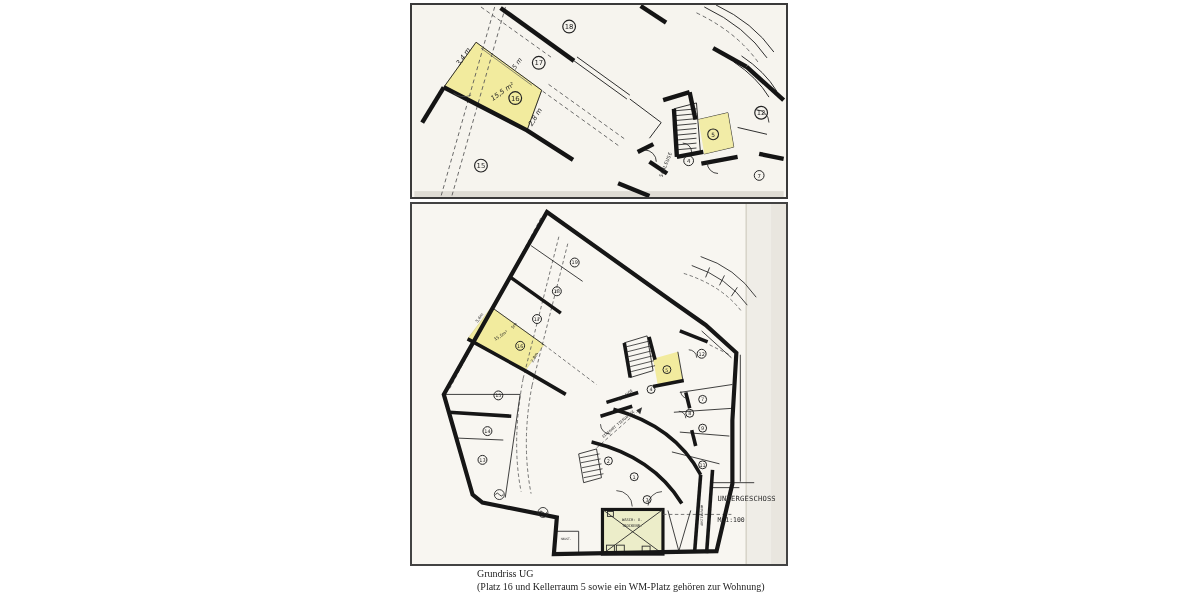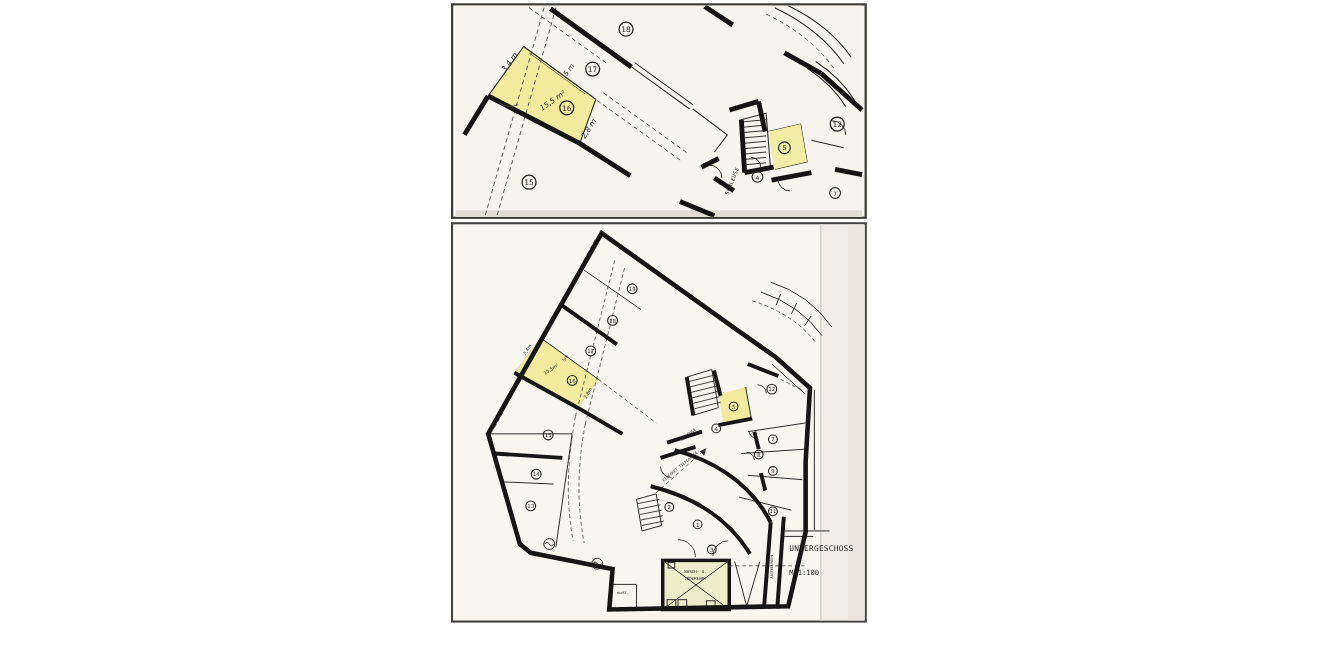--- a/index.html
+++ b/index.html
@@ -308,13 +308,15 @@
         </g>
     <g>
           <circle cx="237" cy="298" r="4" fill="none" stroke="#222" stroke-width="1"></circle>
           <text x="237" y="300">3</text>
         </g>
   </g>
 </svg>
 </div>
 
 <div id="caption">
+  <div>Grundriss UG</div>
+  <div>(Platz 16 und Kellerraum 5 sowie ein WM-Platz gehören zur Wohnung)</div>
 </div>
 
 </body></html>

